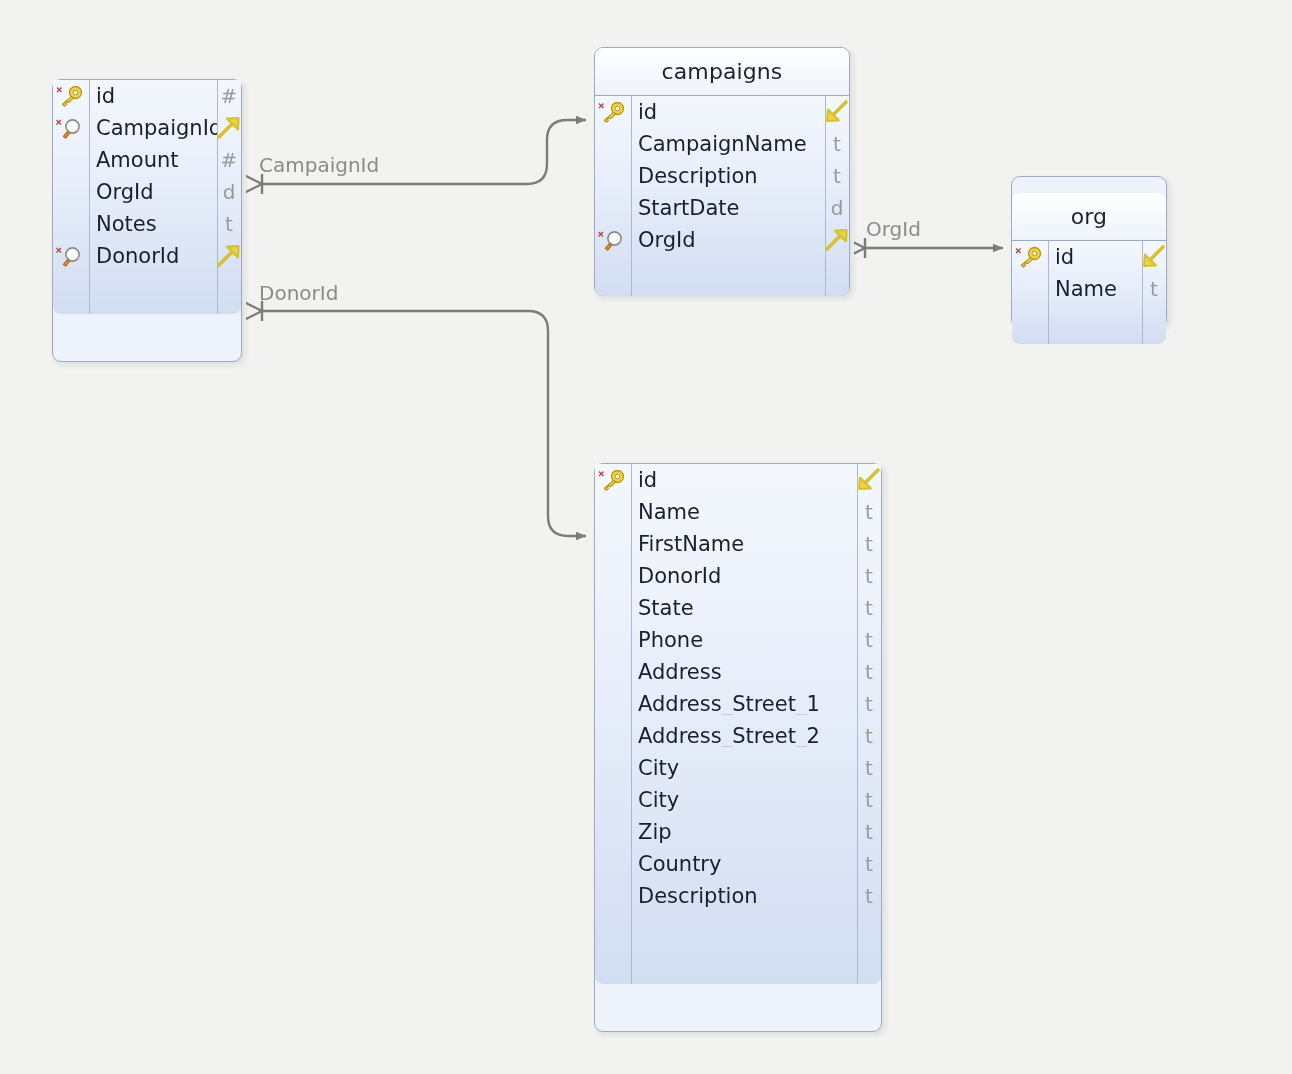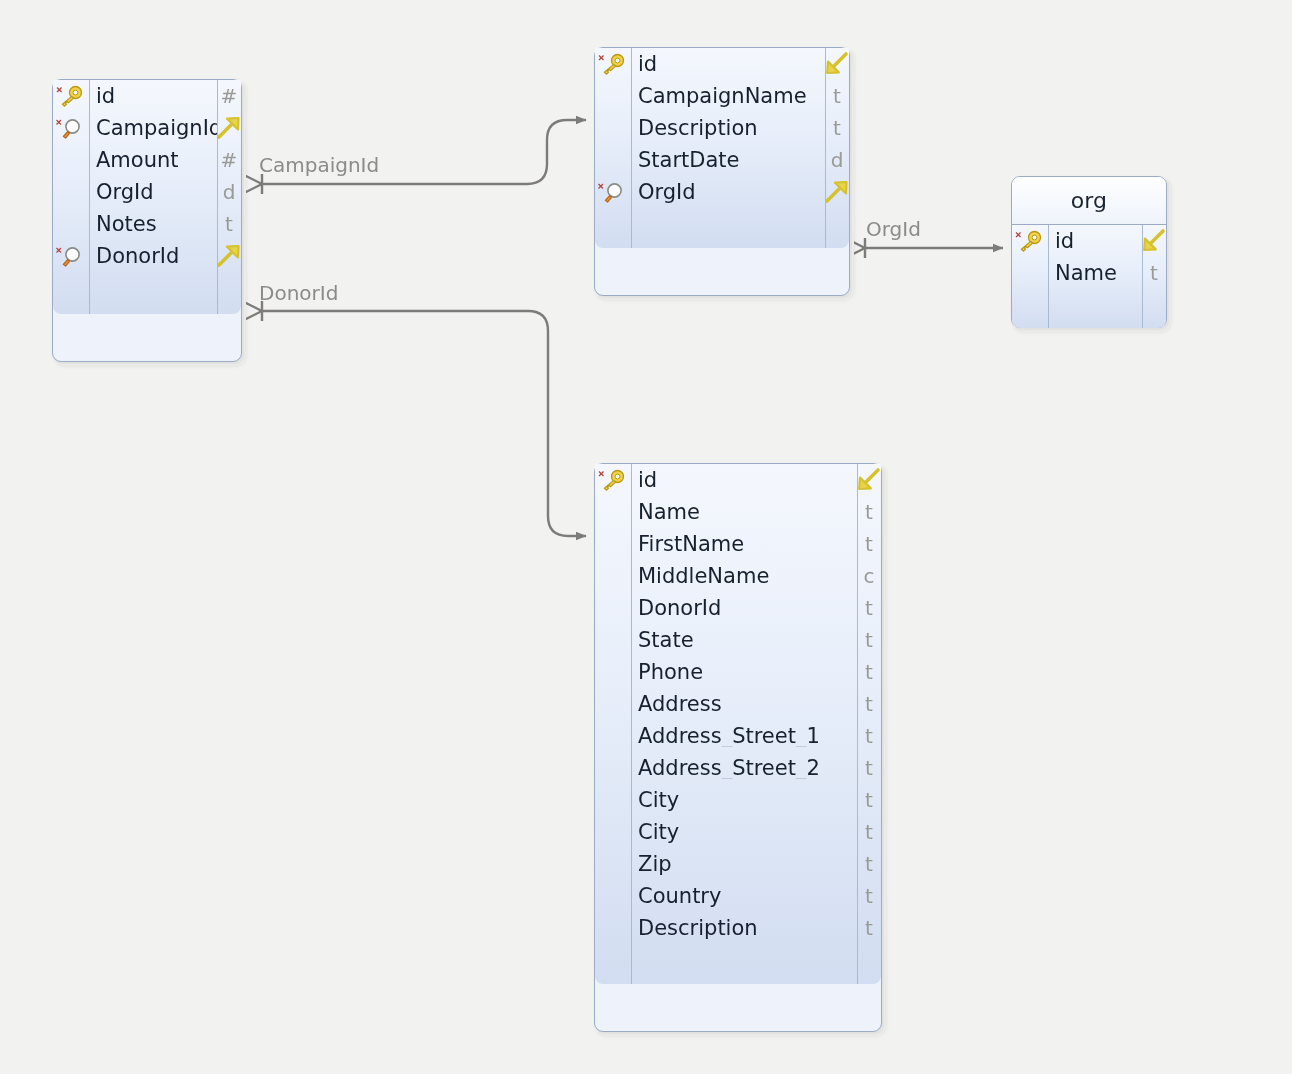--- a/index.html
+++ b/index.html
@@ -248,20 +248,23 @@
                   <g stroke="#d6c22e" stroke-width="3.6" fill="#e8d44a" stroke-linejoin="round" stroke-linecap="round">
         <line x1="3" y1="22" x2="19" y2="6"></line>
         <path d="M 22.5 3 L 22.0 14.5 L 11.0 3.6 Z" fill="#e8d44a" stroke="#d6c22e" stroke-width="2.2"></path>
       </g>
                 </svg></span>
             </div>
           </div>
         </div>
       </div>
       <div class="entity" style="left: 594px; top: 47px; width: 256px; height: 249px;">
+        <div class="entity-header" style="height: 48px;">
+          <span>campaigns</span>
+        </div>
         <div class="entity-body" style="height: 200px;">
           <div class="col-rule" style="left: 36px;"></div>
           <div class="col-rule" style="left: 230px;"></div>
           <div class="attr-row">
             <div class="attr-icon" style="flex-basis: 36px; width: 36px;">
               <span class="ico-key"><svg viewBox="0 0 30 24" width="30" height="24">
       <g>
         <circle cx="20.5" cy="8.5" r="6" fill="#f2d24b" stroke="#b79a14" stroke-width="1.3"></circle>
         <circle cx="20.5" cy="8.5" r="2.4" fill="#fdfbef" stroke="#b79a14" stroke-width="1"></circle>
         <path d="M 16.6 12.4 L 7.4 20.3 L 9.6 22.2 L 11.6 20.2 L 10.3 19.0 L 12.0 17.5 L 13.4 18.7 L 18.9 13.9 Z" fill="#f2d24b" stroke="#b79a14" stroke-width="1.2" stroke-linejoin="round"></path>
@@ -320,21 +323,21 @@
                   <g stroke="#d6c22e" stroke-width="3.6" fill="#e8d44a" stroke-linejoin="round" stroke-linecap="round">
         <line x1="3" y1="22" x2="19" y2="6"></line>
         <path d="M 22.5 3 L 22.0 14.5 L 11.0 3.6 Z" fill="#e8d44a" stroke="#d6c22e" stroke-width="2.2"></path>
       </g>
                 </svg></span>
             </div>
           </div>
         </div>
       </div>
       <div class="entity" style="left: 1011px; top: 176px; width: 156px; height: 152px;">
-        <div class="entity-header" style="height: 48px;">
+        <div class="entity-header" style="height: 48px; margin-top: 16px;">
           <span>org</span>
         </div>
         <div class="entity-body" style="height: 103px;">
           <div class="col-rule" style="left: 36px;"></div>
           <div class="col-rule" style="left: 130px;"></div>
           <div class="attr-row">
             <div class="attr-icon" style="flex-basis: 36px; width: 36px;">
               <span class="ico-key"><svg viewBox="0 0 30 24" width="30" height="24">
       <g>
         <circle cx="20.5" cy="8.5" r="6" fill="#f2d24b" stroke="#b79a14" stroke-width="1.3"></circle>
@@ -403,27 +406,20 @@
           </div>
           <div class="attr-row">
             <div class="attr-icon" style="flex-basis: 36px; width: 36px;"></div>
             <div class="attr-name">FirstName</div>
             <div class="attr-type" style="width: 24px; flex-basis: 24px;">
               <span class="ty">t</span>
             </div>
           </div>
           <div class="attr-row">
             <div class="attr-icon" style="flex-basis: 36px; width: 36px;"></div>
-            <div class="attr-name">MiddleName</div>
-            <div class="attr-type" style="width: 24px; flex-basis: 24px;">
-              <span class="ty">c</span>
-            </div>
-          </div>
-          <div class="attr-row">
-            <div class="attr-icon" style="flex-basis: 36px; width: 36px;"></div>
             <div class="attr-name">DonorId</div>
             <div class="attr-type" style="width: 24px; flex-basis: 24px;">
               <span class="ty">t</span>
             </div>
           </div>
           <div class="attr-row">
             <div class="attr-icon" style="flex-basis: 36px; width: 36px;"></div>
             <div class="attr-name">State</div>
             <div class="attr-type" style="width: 24px; flex-basis: 24px;">
               <span class="ty">t</span>

